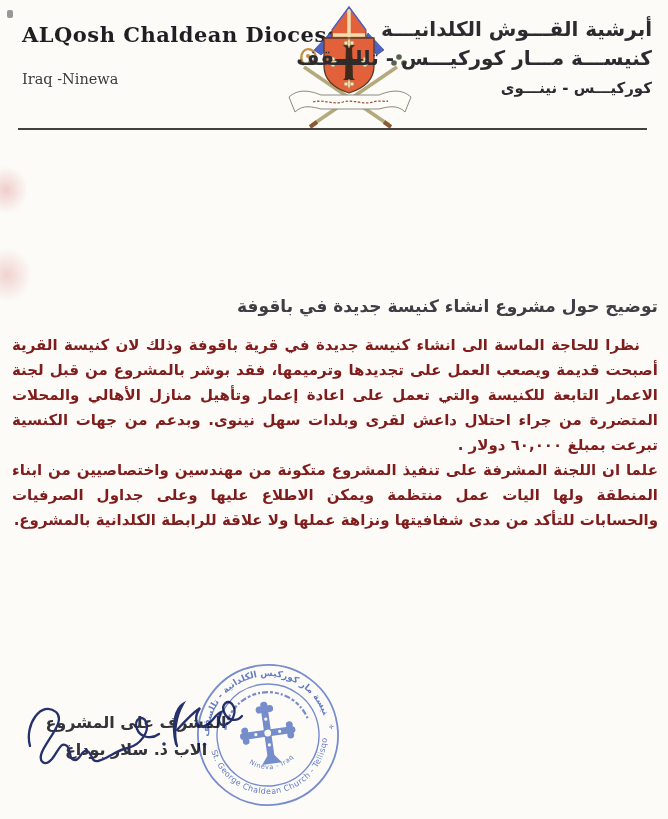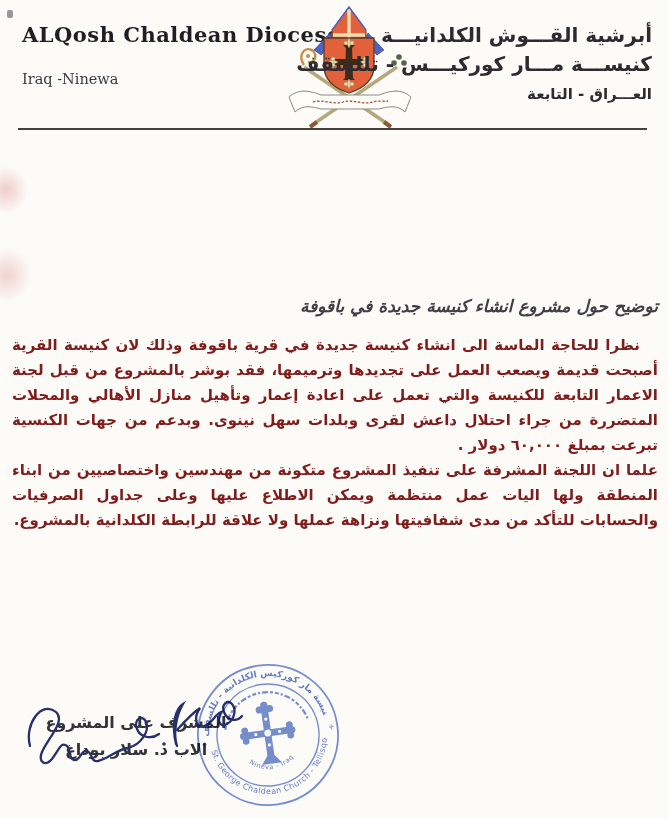--- a/index.html
+++ b/index.html
@@ -12,30 +12,30 @@
   .corner-mark{position:absolute;left:7px;top:10px;width:6px;height:8px;background:rgba(70,70,75,.55);border-radius:2px;}
   .smudge{position:absolute;pointer-events:none;}
   .smudge-1{left:-16px;top:166px;width:44px;height:48px;background:radial-gradient(closest-side,rgba(226,160,158,.5),rgba(226,160,158,0));}
   .smudge-2{left:-18px;top:248px;width:50px;height:54px;background:radial-gradient(closest-side,rgba(226,160,158,.45),rgba(226,160,158,0));}
 
   
   .lh-en{position:absolute;left:22px;top:22px;color:#26262a;}
   .en-title{font-family:"DejaVu Serif", serif;font-weight:bold;font-size:21px;letter-spacing:.5px;color:#1f1f23;}
   .en-sub1{font-family:"DejaVu Serif", serif;font-size:14.5px;color:#3b3b3f;margin-top:17px;}
   .en-sub2{font-family:"DejaVu Serif", serif;font-size:14.5px;color:#3b3b3f;margin-top:24px;}
-  .lh-ar{position:absolute;right:16px;top:22px;direction:rtl;color:#2c2c30;}
+  .lh-ar{position:absolute;right:16px;top:16px;direction:rtl;color:#2c2c30;}
   .ar-title{font-size:20px;font-weight:bold;line-height:26px;}
   .ar-sub1{font-size:20px;font-weight:bold;margin-top:4px;}
   .ar-sub2{font-size:15px;font-weight:bold;margin-top:9px;}
   .emblem{position:absolute;left:283px;top:4px;}
   .rule{position:absolute;left:18px;top:128px;width:629px;height:2px;background:#43423a;}
 
   
   .letter{position:absolute;left:12px;right:10px;top:296px;direction:rtl;}
-  .subject{margin:0;font-size:17px;font-weight:bold;text-align:right;color:#3e3e44;font-style:italic;}
+  .subject{margin:0;font-size:17px;font-weight:bold;text-align:right;color:#3e3e44;}
   .paras{margin-top:17px;font-size:15px;font-weight:bold;line-height:25px;text-align:justify;color:#7f1d1d;}
   .paras p{margin:0;}
   .paras p.indent{text-indent:18px;}
 
   
   .sig-svg{position:absolute;left:18px;top:666px;z-index:4;}
   .sig-text{position:absolute;left:38px;top:713px;width:196px;direction:rtl;text-align:center;z-index:3;color:#33333a;}
   .sig-role{font-size:16px;font-weight:bold;}
   .sig-name{font-size:16px;font-weight:bold;margin-top:8px;}
   .stamp{position:absolute;left:188px;top:657px;z-index:5;mix-blend-mode:multiply;opacity:.93;transform:rotate(-8deg);transform-origin:50% 50%;}
@@ -118,21 +118,21 @@
 
       <g>
         <path d="M6,93 C16,84 28,87 38,91 L96,91 C106,87 118,84 128,93 L122,108 C114,100 104,103 96,105 L38,105 C30,103 20,100 12,108 Z" fill="#fdfcf6" stroke="#8a8a80" stroke-width="1"></path>
         <path d="M30,98 C40,95 50,101 60,98 C70,95 80,101 90,98 C96,96 101,98 105,97" stroke="#a05545" stroke-width="1.3" stroke-dasharray="2.5 1.6" fill="none"></path>
       </g>
     </svg>
 
     <div class="lh-ar">
       <div class="ar-title">أبرشية القـــوش الكلدانيـــة</div>
       <div class="ar-sub1">كنيســـة مـــار كوركيـــس - تللسقف</div>
-      <div class="ar-sub2">العـــراق - التابعة</div>
+      <div class="ar-sub2">كوركيـــس - نينـــوى</div>
     </div>
 
     <div class="rule"></div>
   </header>
 
   <main class="letter">
     <h2 class="subject">توضيح حول مشروع انشاء كنيسة جديدة في باقوفة</h2>
     <div class="paras">
       <p class="indent">نظرا للحاجة الماسة الى انشاء كنيسة جديدة في قرية باقوفة وذلك لان كنيسة القرية أصبحت قديمة ويصعب العمل على تجديدها وترميمها، فقد بوشر بالمشروع من قبل لجنة الاعمار التابعة للكنيسة والتي تعمل على اعادة إعمار وتأهيل منازل الأهالي والمحلات المتضررة من جراء احتلال داعش لقرى وبلدات سهل نينوى. وبدعم من جهات الكنسية تبرعت بمبلغ ٦٠,٠٠٠ دولار .</p>
       <p>علما ان اللجنة المشرفة على تنفيذ المشروع متكونة من مهندسين واختصاصيين من ابناء المنطقة ولها اليات عمل منتظمة ويمكن الاطلاع عليها وعلى جداول الصرفيات والحسابات للتأكد من مدى شفافيتها ونزاهة عملها ولا علاقة للرابطة الكلدانية بالمشروع.</p>

